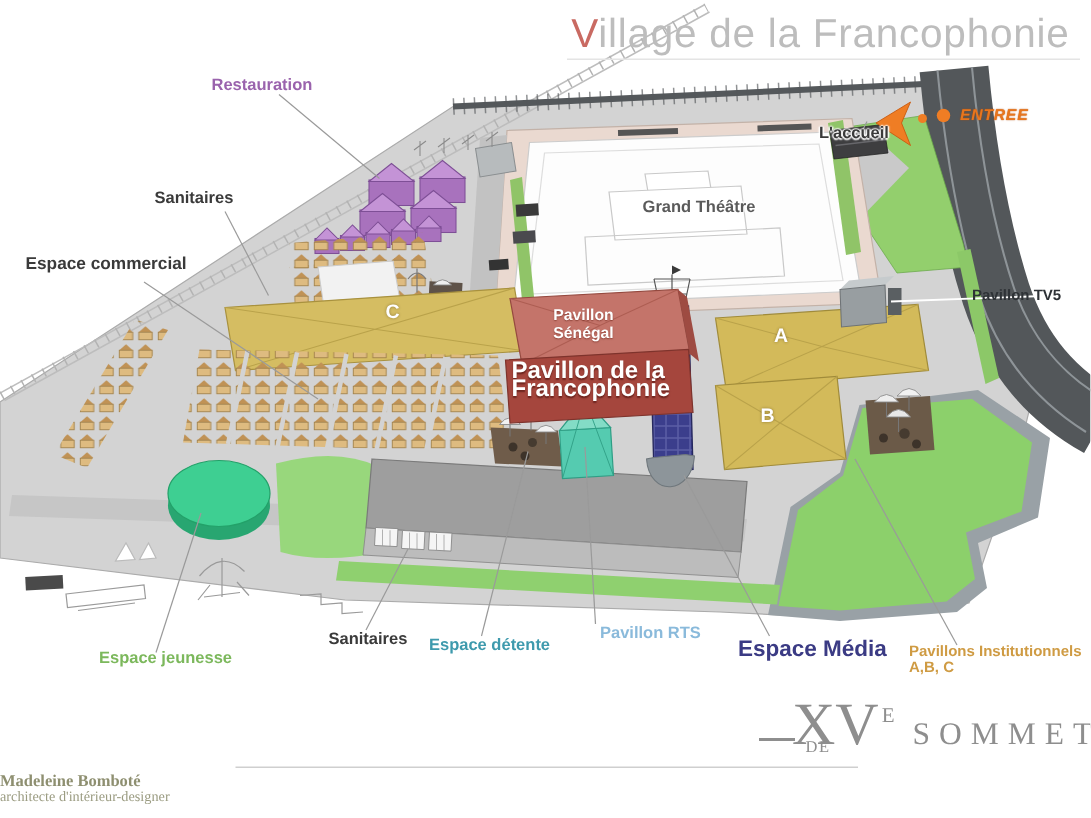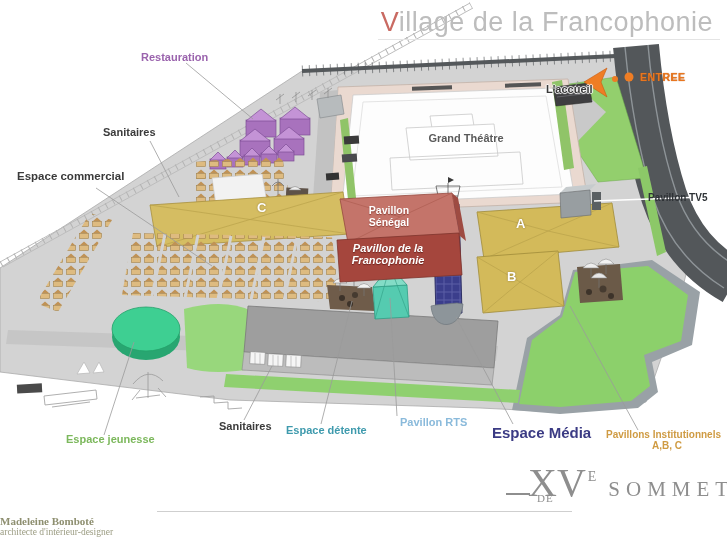--- a/index.html
+++ b/index.html
@@ -271,46 +271,46 @@
   </g>
 </svg>
 
 <div class="title"><span class="v">V</span><span>illage de la Francophonie</span></div>
 <div class="title-rule"></div>
 
 <div class="lbl" style="left:141px;top:51px;font-size:11px;color:#9a63ad;">Restauration</div>
 <div class="lbl" style="left:103px;top:126px;font-size:11px;color:#3a3a3a;">Sanitaires</div>
 <div class="lbl" style="left:17px;top:170px;font-size:11.5px;color:#3a3a3a;">Espace commercial</div>
 <div class="lbl" style="left:546px;top:63px;font-size:11px;color:#3a3a3a;margin-top:20px;">L'accueil</div>
-<div class="lbl" style="left:640px;top:71px;font-size:10.5px;color:#e8761e;letter-spacing:.5px;text-shadow:0 0 1px #b34a00;">ENTREE</div>
+<div class="lbl" style="left:640px;top:71px;font-size:10.5px;color:#e8761e;letter-spacing:.5px;text-shadow:0 0 1px #b34a00;font-style:italic;">ENTREE</div>
 <div class="lbl center" style="left:416px;top:132px;width:100px;font-size:11px;color:#5a5a5a;">Grand Théâtre</div>
 
 <div class="lbl center on-bldg" style="left:350px;top:205px;width:78px;font-size:10.5px;line-height:11.5px;text-shadow:0 1px 1px rgba(90,20,10,.5);">
   <span style="display:block;">Pavillon</span>
   <span style="display:block;">Sénégal</span>
 </div>
-<div class="lbl center on-bldg" style="left:341px;top:242px;width:94px;font-size:11px;line-height:12px;text-shadow:0 1px 1px rgba(60,10,5,.55);font-style:italic;">
+<div class="lbl center on-bldg" style="left:341px;top:242px;width:94px;font-size:16px;line-height:12px;text-shadow:0 1px 1px rgba(60,10,5,.55);">
   <span style="display:block;">Pavillon de la</span>
   <span style="display:block;">Francophonie</span>
 </div>
 
 <div class="lbl" style="left:648px;top:192px;font-size:10px;color:#2e3236;text-shadow:none;">Pavillon TV5</div>
 
 <div class="lbl bldg-letter" style="left:516px;top:216px;">A</div>
 <div class="lbl bldg-letter" style="left:507px;top:269px;">B</div>
 <div class="lbl bldg-letter" style="left:257px;top:200px;">C</div>
 
 <div class="lbl" style="left:66px;top:433px;font-size:11px;color:#7cb85c;">Espace jeunesse</div>
 <div class="lbl" style="left:219px;top:420px;font-size:11px;color:#3a3a3a;">Sanitaires</div>
 <div class="lbl" style="left:286px;top:424px;font-size:11px;color:#3e9aad;">Espace détente</div>
 <div class="lbl" style="left:372px;top:416px;font-size:11px;color:#8abadb;padding-left:28px;">Pavillon RTS</div>
 <div class="lbl" style="left:492px;top:424px;font-size:15px;color:#3b3b84;">Espace Média</div>
 <div class="lbl" style="left:606px;top:429px;font-size:10px;line-height:11px;color:#cf9b43;">
   <span style="display:block;">Pavillons Institutionnels</span>
-  <span style="display:block;margin-left:46px;">A,B, C</span>
+  <span style="display:block;">A,B, C</span>
 </div>
 
 <div class="logo">
   <div class="logo-line1">
     <span class="logo-xv">XV</span>
     <span class="logo-sup">E</span>
     <span class="logo-sommet">SOMMET</span>
   </div>
   <div class="logo-line2">
     <span class="logo-dash"></span>

